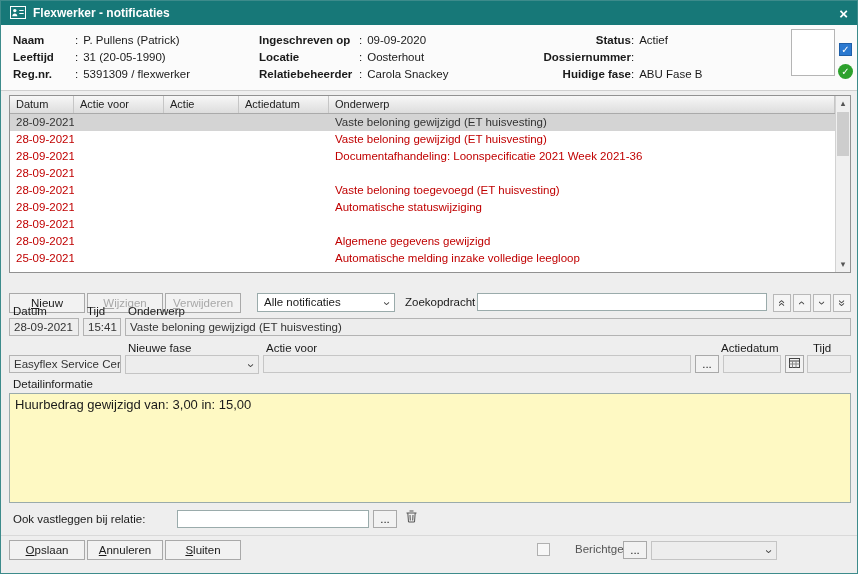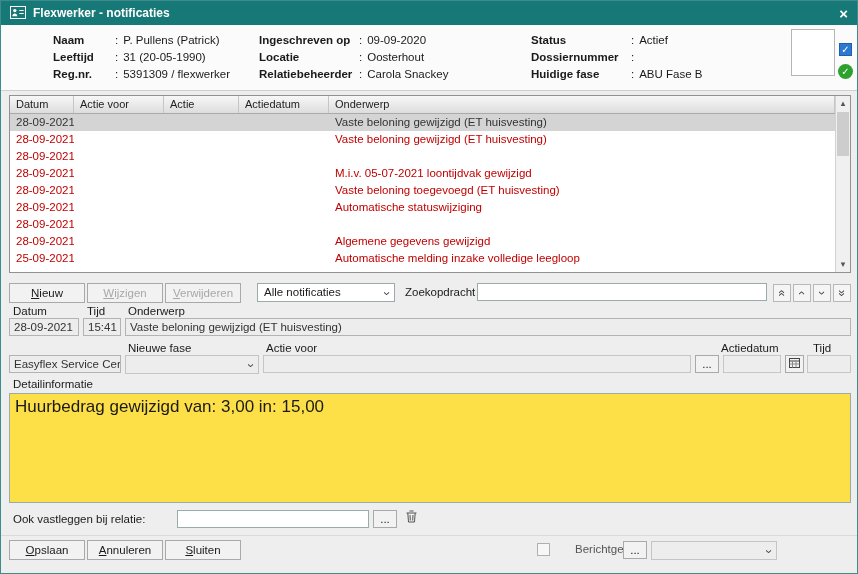--- a/index.html
+++ b/index.html
@@ -12,23 +12,23 @@
   .titlebar { position:absolute; top:0; left:0; right:0; height:24px; background:#177878; color:#fff; display:flex; align-items:center; padding:0 9px; gap:7px; }
   .titlebar .ttl { font-weight:bold; font-size:12px; flex:1; }
   .closebtn { font-size:15px; font-weight:bold; line-height:15px; cursor:pointer; }
 
   
   .infobar { position:absolute; top:24px; left:0; right:0; height:66px; background:#fbfbfb; border-bottom:1px solid #cfcfcf; }
   .infocol { position:absolute; top:7px; }
   .inforow { display:flex; height:17px; line-height:17px; white-space:nowrap; }
   .inforow .lbl { font-weight:bold; }
   .inforow .sep { margin:0 5px 0 0; }
-  .c1 { left:12px; } .c1 .lbl { width:62px;margin-left:40px; }
+  .c1 { left:12px; } .c1 .lbl { width:62px; }
   .c2 { left:258px; } .c2 .lbl { width:100px; }
-  .c3 { left:530px; } .c3 .lbl { width:100px; }
+  .c3 { left:530px; } .c3 .lbl { width:100px;text-align:right; }
   .photobox { position:absolute; top:4px; right:22px; width:44px; height:47px; background:#fff; border:1px solid #b5b5b5; }
   .bluecheck { position:absolute; top:18px; right:5px; width:13px; height:13px; background:#2b79d0; border:1px solid #1f5fa8; color:#fff; font-size:10px; line-height:12px; text-align:center; }
   .greencheck { position:absolute; top:39px; right:4px; width:15px; height:15px; background:#2da12d; border-radius:50%; color:#fff; font-size:10px; line-height:15px; text-align:center; }
 
   
   .grid { position:absolute; left:8px; top:94px; width:842px; height:178px; background:#fff; border:1px solid #919191; }
   .grid-header { display:flex; height:18px; background:linear-gradient(#f7f7f7,#dddddd); border-bottom:1px solid #aaa; margin-right:15px; }
   .gh { border-right:1px solid #c6c6c6; padding:2px 0 0 6px; font-size:11px; color:#222; white-space:nowrap; overflow:hidden; }
   .col-datum{width:64px;} .col-avoor{width:90px;} .col-actie{width:75px;} .col-adatum{width:90px;} .col-ond{flex:1;}
   .grid-body { position:absolute; top:18px; left:0; right:15px; bottom:0; overflow:hidden; }
@@ -49,21 +49,21 @@
   .combo .arr { position:absolute; right:1px; top:1px; width:15px; height:15px; text-align:center; color:#444; }
   .combo .arr span { display:inline-block; transform:rotate(90deg); font-size:12px; }
   .combo.dis { background:#ededed; border-color:#c4c4c4; color:#888; }
   .flabel { position:absolute; font-size:11.5px; color:#1a1a1a; white-space:nowrap; }
   .fld { position:absolute; height:18px; border:1px solid #b3b3b3; background:#ededed; padding:0 4px; line-height:16px; color:#333; white-space:nowrap; overflow:hidden; font-size:11.5px; }
   input.fld { font-family:"Liberation Sans",sans-serif; }
   .fld.white { background:#fff; border-color:#9aabab; }
   .fld.dis { background:#ededed; border-color:#c6c6c6; }
   .navbtn { position:absolute; top:1px; width:18px; height:18px; background:#f5f5f5; border:1px solid #b8b8b8; text-align:center; cursor:pointer; color:#444; }
   .navbtn span { display:inline-block; transform:rotate(90deg); font-size:12px; line-height:16px; }
-  textarea.detail { position:absolute; left:8px; top:392px; width:842px; height:110px; border:1px solid #9aabab; background:#fde047; resize:none; font-family:"Liberation Sans",sans-serif; font-size:17px; padding:3px 5px; color:#1a1a1a; }
+  textarea.detail { position:absolute; left:8px; top:392px; width:842px; height:110px; border:1px solid #9aabab; background:#fef9c3; resize:none; font-family:"Liberation Sans",sans-serif; font-size:13px; padding:3px 5px; color:#1a1a1a; }
   .iconbtn { position:absolute; background:none; border:none; cursor:pointer; text-align:center; }
   .chk { position:absolute; width:13px; height:13px; background:#f7f7f7; border:1px solid #b0b0b0; }
 </style>
 </head>
 <body>
 
 <div class="window">
 
   <div class="titlebar">
     <span>
@@ -157,27 +157,27 @@
           <div class="cell col-avoor"></div>
           <div class="cell col-actie"></div>
           <div class="cell col-adatum"></div>
           <div class="cell col-ond">Vaste beloning gewijzigd (ET huisvesting)</div>
       </div>
       <div class="trow">
         <div class="cell col-datum">28-09-2021</div>
           <div class="cell col-avoor"></div>
           <div class="cell col-actie"></div>
           <div class="cell col-adatum"></div>
-      </div>
-      <div class="trow">
-        <div class="cell col-datum">28-09-2021</div>
-          <div class="cell col-avoor"></div>
-          <div class="cell col-actie"></div>
-          <div class="cell col-adatum"></div>
-          <div class="cell col-ond">M.i.v. 05-07-2021 loontijdvak gewijzigd</div>
+          <div class="cell col-ond">Documentafhandeling: Loonspecificatie 2021 Week 2021-36</div>
+      </div>
+      <div class="trow">
+        <div class="cell col-datum">28-09-2021</div>
+          <div class="cell col-avoor"></div>
+          <div class="cell col-actie"></div>
+          <div class="cell col-adatum"></div>
       </div>
       <div class="trow">
         <div class="cell col-datum">28-09-2021</div>
           <div class="cell col-avoor"></div>
           <div class="cell col-actie"></div>
           <div class="cell col-adatum"></div>
           <div class="cell col-ond">Vaste beloning toegevoegd (ET huisvesting)</div>
       </div>
       <div class="trow">
         <div class="cell col-datum">28-09-2021</div>
@@ -207,21 +207,21 @@
           <div class="cell col-ond">Automatische melding inzake volledige leegloop</div>
       </div>
     </div>
     <div class="vscroll">
       <div class="sarrow up">▴</div>
       <div class="sthumb"></div>
       <div class="sarrow down">▾</div>
     </div>
   </div>
 
-  <div style="position:absolute; left:8px; top:282px; width:842px; height:20px;">
+  <div style="position:absolute; left:8px; top:292px; width:842px; height:20px;">
     <div class="btn accel" style="left:0; width:76px;">Nieuw</div>
     <div class="btn accel dis" style="left:78px; width:76px;">Wijzigen</div>
     <div class="btn accel dis" style="left:156px; width:76px;">Verwijderen</div>
     <div class="combo" style="left:248px; width:138px; top:0;">
       <span>Alle notificaties</span>
       <span class="arr"><span>›</span></span>
     </div>
     <span class="flabel" style="left:396px; top:3px;text-align:right;">Zoekopdracht</span>
     <input class="fld white" style="left: 468px; top: 0px; width: 290px;" value="">
     <div class="navbtn" style="right:60px;"><span>«</span></div>

